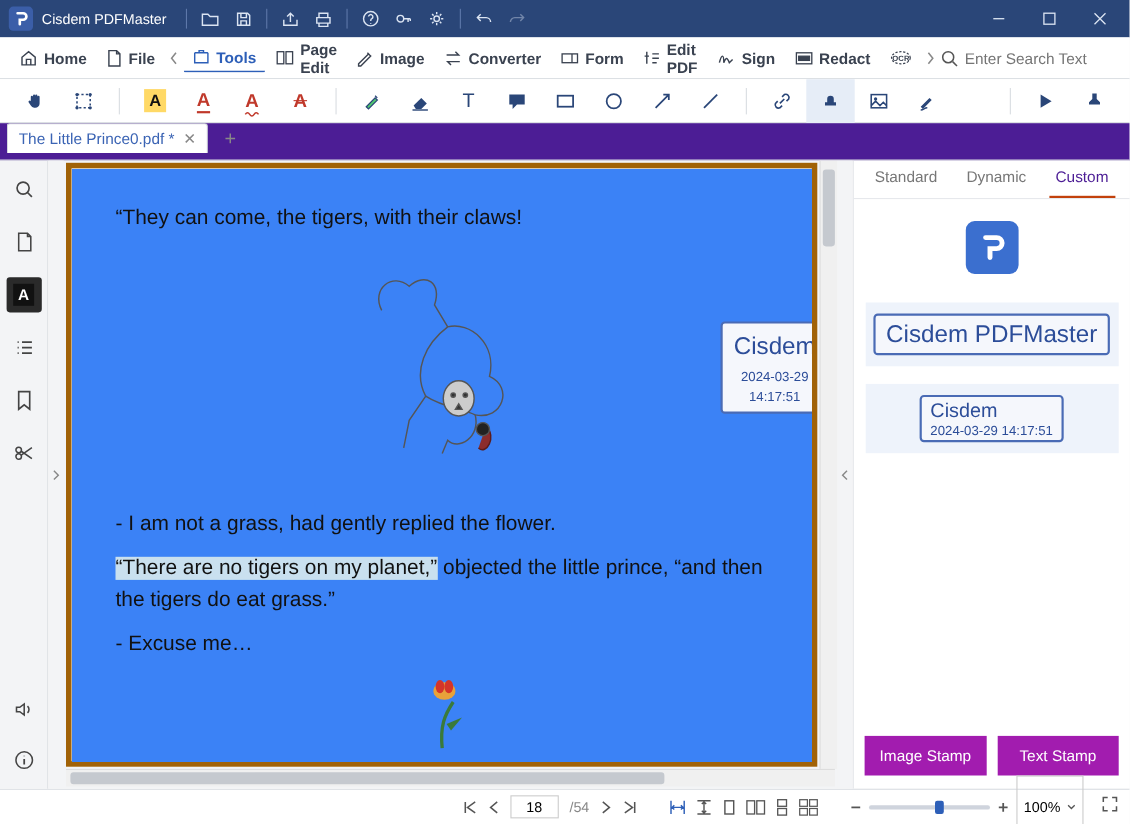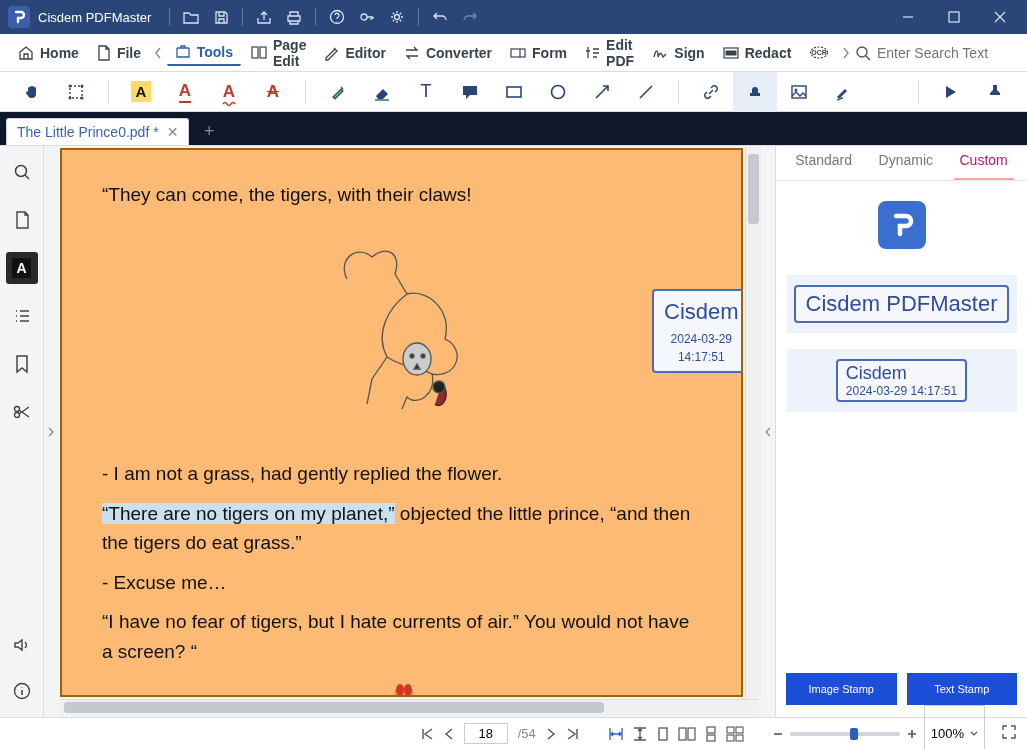--- a/index.html
+++ b/index.html
@@ -28,65 +28,65 @@
 
 .ribbon { height: 40px; background:#fff; border-bottom:1px solid #d9dde2; display:flex; align-items:center; padding:0 10px; }
 .ribbon .grp { display:flex; align-items:center; gap:0; }
 .ribbon .tool { width:44px; height:40px; display:flex; align-items:center; justify-content:center; cursor:pointer; }
 .ribbon .tool.active { background:#e6edf7; }
 .ribbon .tool.highlight span { background:#ffd966; color:#111; font-weight:bold; padding:2px 5px; font-size:15px; }
 .ribbon .vdiv { width:1px; height:24px; background:#d9dde2; margin:0 10px; }
 .ribbon .spacer { flex:1; }
 
 
-.tabstrip { height:34px; background:#0f172a; border-bottom:1px solid #d9dde2; display:flex; align-items:flex-end; padding:0 6px; }
+.tabstrip { height:34px; background:#4c1d95; border-bottom:1px solid #d9dde2; display:flex; align-items:flex-start; padding:0 6px; }
 .tabstrip .tab { display:flex; align-items:center; gap:8px; background:#fff; border:1px solid #d0d4da; border-bottom:none; padding:5px 10px; font-size:14px; color:#3b64b4; border-radius:3px 3px 0 0; cursor:pointer; }
 .tabstrip .tab .close { color:#888; cursor:pointer; font-size:14px; }
 .tabstrip .addtab { width:28px; height:28px; display:flex; align-items:center; justify-content:center; margin-left:6px; color:#888; cursor:pointer; font-size:18px; }
 
 
 .main { flex:1; display:flex; min-height:0; }
 .leftbar { width:44px; background:#f3f4f6; border-right:1px solid #d9dde2; display:flex; flex-direction:column; align-items:center; padding-top:10px; gap:16px; position:relative; }
 .leftbar .lbtn { width:32px; height:32px; display:flex; align-items:center; justify-content:center; cursor:pointer; border-radius:3px; }
 .leftbar .lbtn.active { background:#2a2a2a; }
 .leftbar .bottom-set { position:absolute; bottom:10px; display:flex; flex-direction:column; gap:14px; align-items:center; width:100%; }
 
 .docwrap { flex:1; display:flex; background:#f3f4f6; position:relative; min-width:0; }
 .docwrap .collapse-l, .docwrap .collapse-r { width:14px; background:#f3f4f6; display:flex; align-items:center; justify-content:center; cursor:pointer; }
 .doccol { flex:1; display:flex; flex-direction:column; min-width:0; }
-.docscroll { flex:1; overflow:auto; background:#fdba74; border:2px solid #a16207; margin:2px; position:relative; }
+.docscroll { flex:1; overflow:auto; background:#3b82f6; border:5px solid #a16207; margin:2px; position:relative; }
 .page { padding:30px 40px; font-family: Georgia, "Times New Roman", serif; font-size:19px; color:#111; line-height:1.55; }
 .page p { margin:0 0 10px 0; }
 .page .fig { text-align:center; margin:30px 0; position:relative; height:190px; }
 .page .tiger { margin:0 auto; position:relative; width:170px; height:180px; }
 .page .stamp-on-doc { position:absolute; left:550px; top:50px; border:2px solid #4a6bb5; border-radius:4px; background:#f5f7fc; padding:4px 10px; font-family:Arial,sans-serif; }
 .page .stamp-on-doc .s-title { color:#2c4d99; font-size:22px; font-weight:500; }
 .page .stamp-on-doc .s-date { color:#2c4d99; font-size:12px; }
 .page .hl { background:#c9e0ef; }
 .page .bottom-fig { text-align:center; height:70px; }
 
 .vscroll { width:16px; background:#f0f0f0; border-left:1px solid #ddd; position:relative; }
 .vscroll .thumb { position:absolute; left:2px; right:2px; top:8px; height:70px; background:#c5c9cf; border-radius:3px; }
 .hscroll { height:16px; background:#f0f0f0; border-top:1px solid #ddd; margin:0 2px 2px 2px; position:relative; }
 .hscroll .thumb { position:absolute; top:2px; bottom:2px; left:4px; width:540px; background:#c5c9cf; border-radius:3px; }
 
 
 .rightpanel { width:252px; border-left:1px solid #d9dde2; background:#fff; display:flex; flex-direction:column; }
 .rightpanel .rp-title { text-align:center; font-weight:600; font-size:16px; padding:14px 0 10px; }
 .rightpanel .rp-tabs { display:flex; justify-content:space-around; border-bottom:1px solid #e6e8ec; padding:0 6px; }
 .rightpanel .rp-tab { padding:6px 6px 10px; font-size:14px; color:#777; cursor:pointer; }
-.rightpanel .rp-tab.active { color:#be185d; border-bottom:2px solid #fca5a5; }
+.rightpanel .rp-tab.active { color:#4c1d95; border-bottom:2px solid #c2410c; }
 .rightpanel .rp-body { flex:1; overflow:auto; padding:10px 8px; display:flex; flex-direction:column; align-items:center; gap:16px; }
 .rightpanel .stamp-thumb { width:230px; background:#eef3fb; padding:10px 5px; display:flex; justify-content:center; align-items:center; cursor:pointer; }
 .rightpanel .p-logo { width:48px; height:48px; background:#3b6fcf; border-radius:8px; display:flex; align-items:center; justify-content:center; }
 .rightpanel .stamp-b { border:2px solid #4a6bb5; border-radius:4px; background:#f5f7fc; padding:4px 10px; font-family:Arial,sans-serif; }
 .rightpanel .stamp-b .s-title { color:#2c4d99; font-size:22px; font-weight:500; white-space:nowrap; }
 .rightpanel .stamp-b .s-date { color:#2c4d99; font-size:12px; }
 .rightpanel .rp-btns { display:flex; gap:10px; padding:12px 10px; }
-.rightpanel .rp-btn { flex:1; background:#1d4ed8; color:#fff; border:none; padding:10px 4px; font-size:11px; cursor:pointer; }
+.rightpanel .rp-btn { flex:1; background:#a21caf; color:#fff; border:none; padding:10px 4px; font-size:14px; cursor:pointer; }
 
 
 .statusbar { height:32px; background:#fff; border-top:1px solid #d9dde2; display:flex; align-items:center; justify-content:flex-end; padding:0 10px; gap:8px; }
 .statusbar .nav { display:flex; align-items:center; gap:10px; margin-right:20px; }
 .statusbar .nav-btn { cursor:pointer; display:flex; }
 .statusbar .page-input { width:44px; border:1px solid #ccc; text-align:center; font-size:13px; padding:2px; }
 .statusbar .total { color:#888; font-size:13px; }
 .statusbar .view-btns { display:flex; gap:8px; margin-right:20px; }
 .statusbar .zoom { display:flex; align-items:center; gap:6px; }
 .statusbar .zoom .slider { width:110px; height:4px; background:#cfd4dd; position:relative; border-radius:2px; }
@@ -204,21 +204,21 @@
       <svg width="16" height="15">
         <rect x="1" y="2" width="6" height="11" stroke-width="1.2"></rect>
         <rect x="9" y="2" width="6" height="11" stroke-width="1.2"></rect>
       </svg>
       <span>Page Edit</span>
     </div>
   <div class="menu-item">
       <svg width="15" height="15">
         <path d="M2 13L11 4l2 2-9 9H2v-2z M10 3l2 2" stroke-width="1.3"></path>
       </svg>
-      <span>Editor</span>
+      <span>Image</span>
     </div>
   <div class="menu-item">
       <svg width="16" height="14">
         <path d="M2 4h11l-3-3 M14 10H3l3 3" stroke-width="1.3"></path>
       </svg>
       <span>Converter</span>
     </div>
   <div class="menu-item">
       <svg width="16" height="14">
         <rect x="1" y="3" width="14" height="8" stroke-width="1.2"></rect>
@@ -470,21 +470,20 @@
             </svg>
           </div>
           <div class="stamp-on-doc">
             <div class="s-title">Cisdem</div>
             <div class="s-date">2024-03-29 14:17:51</div>
           </div>
         </div>
         <p>- I am not a grass, had gently replied the flower.</p>
         <p><span class="hl">“There are no tigers on my planet,”</span><span> objected the little prince, “and then the tigers do eat grass.”</span></p>
         <p>- Excuse me…</p>
-        <p>“I have no fear of tigers, but I hate currents of air.” You would not have a screen? “</p>
         <div class="bottom-fig">
           <svg width="80" height="70">
                   <path d="M40 70 C38 50 42 40 50 28" stroke="#3a7a3a" stroke-width="3" fill="none"></path>
                   <path d="M44 48 l14 -6 -10 12z" fill="#3a7a3a"></path>
                   <ellipse cx="42" cy="18" rx="10" ry="8" fill="#e8a23a"></ellipse>
                   <ellipse cx="38" cy="14" rx="4" ry="6" fill="#d4352a"></ellipse>
                   <ellipse cx="46" cy="14" rx="4" ry="6" fill="#d4352a"></ellipse>
                 </svg>
         </div>
       </div>

